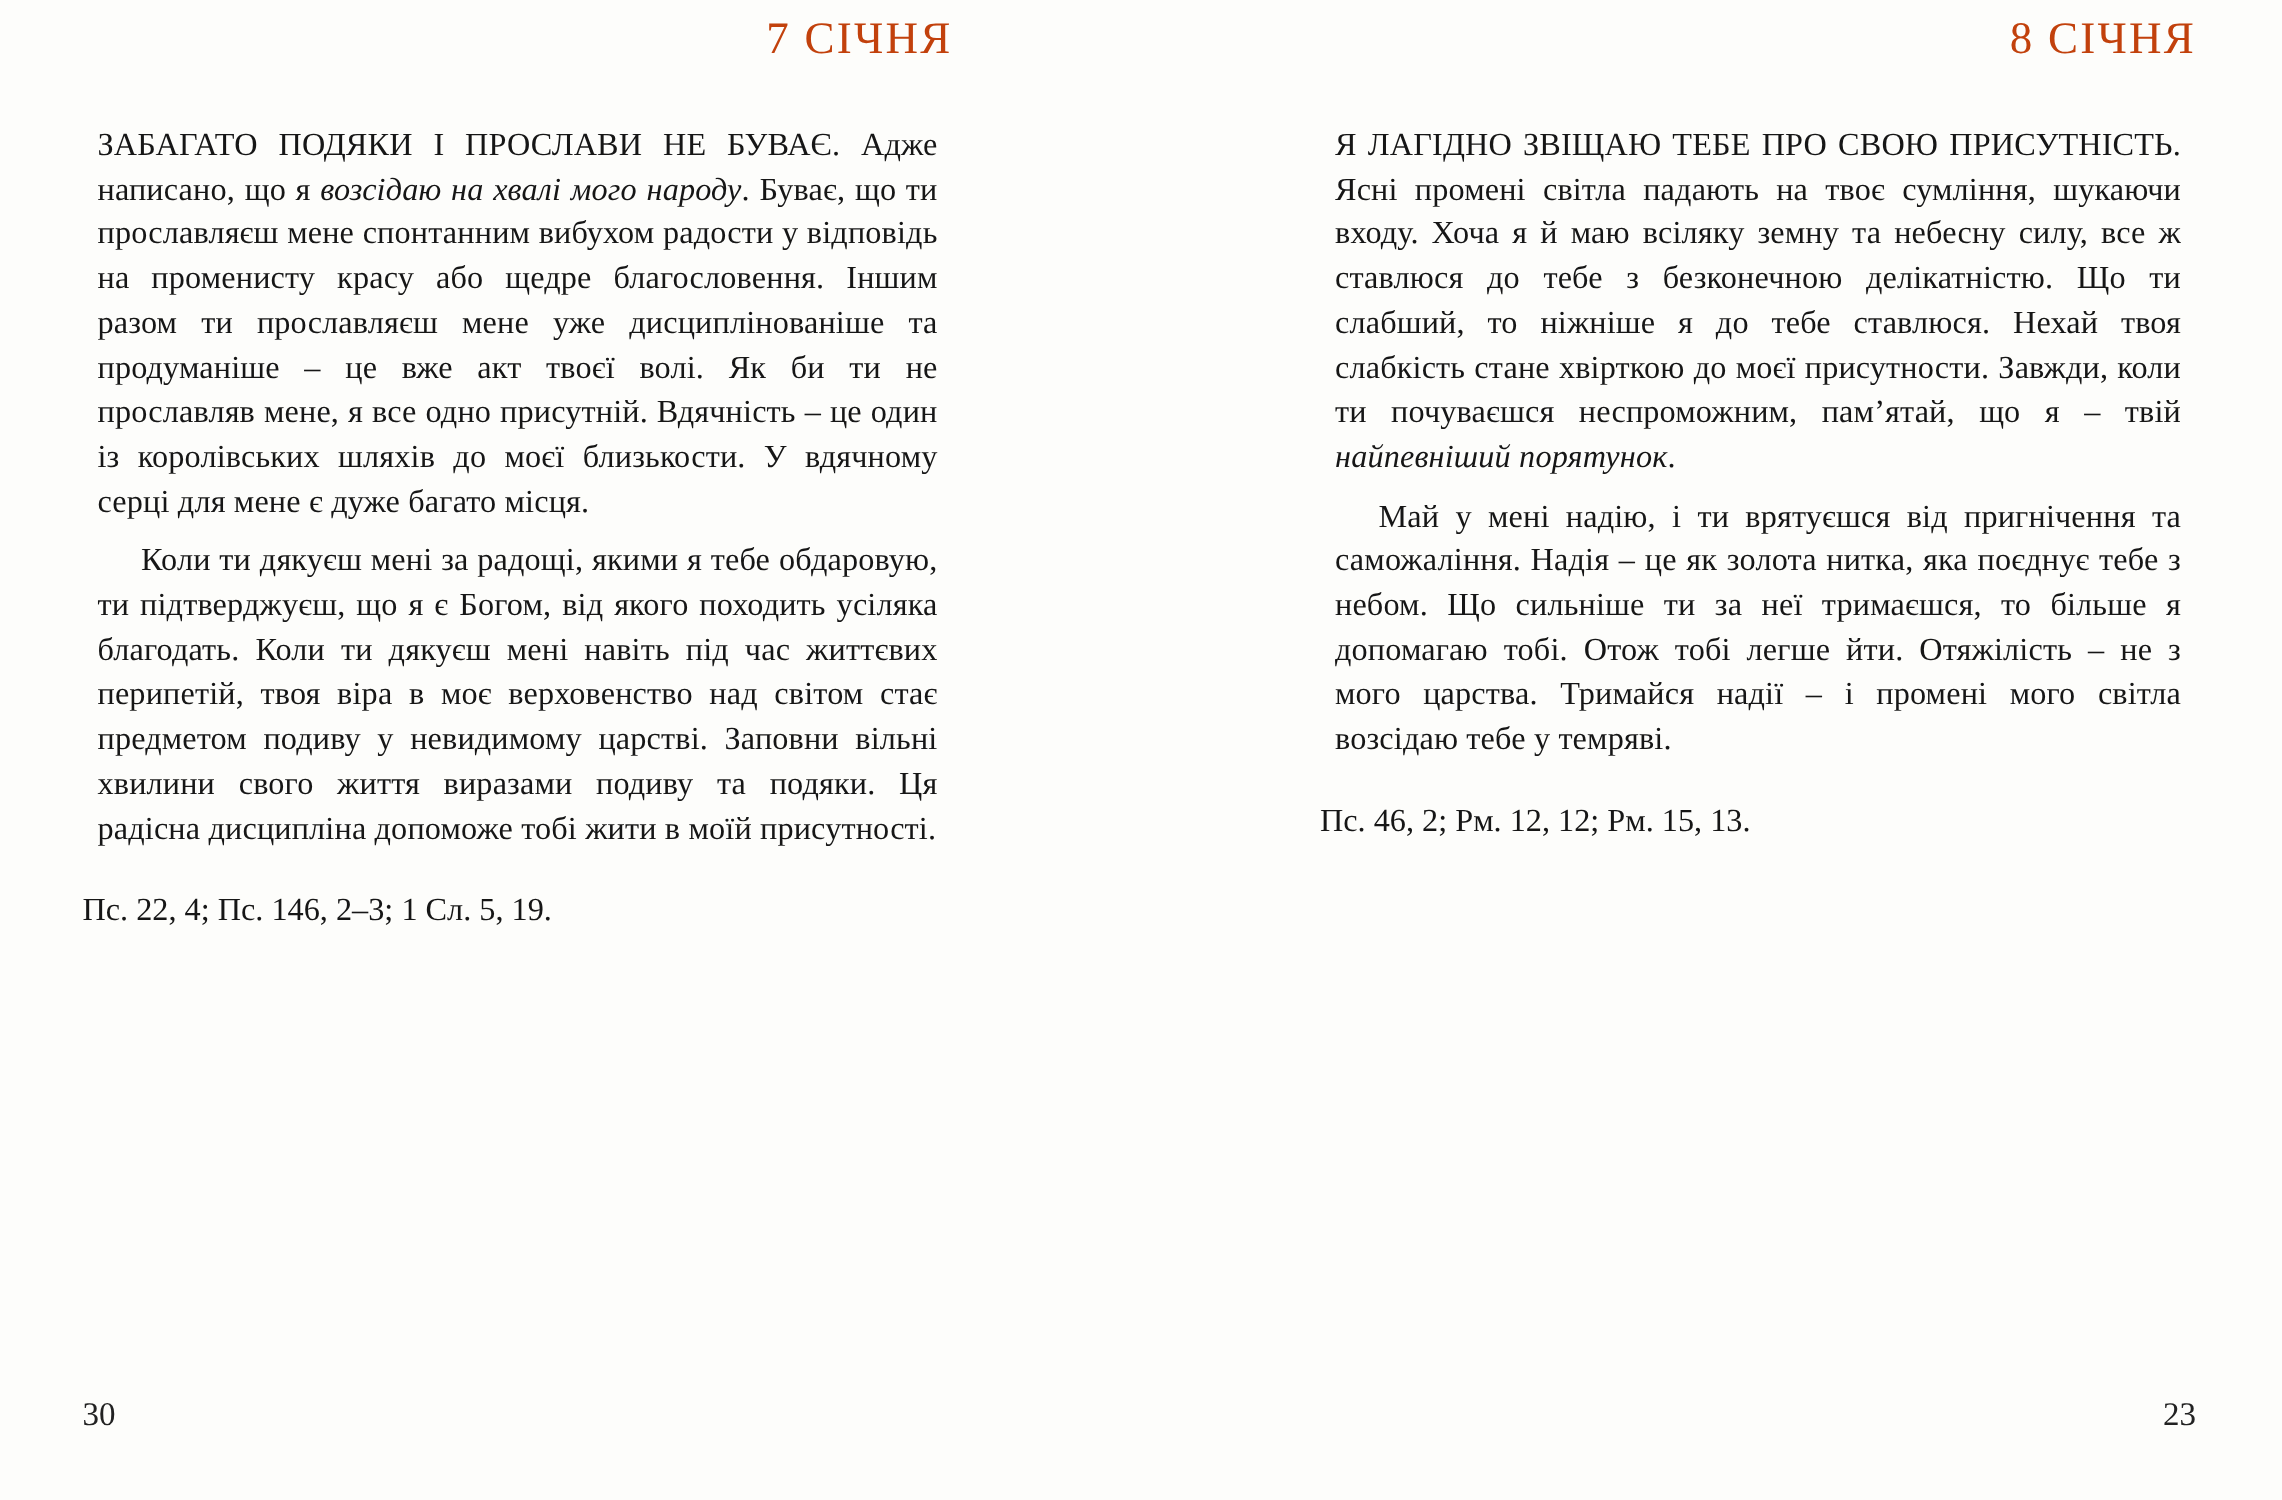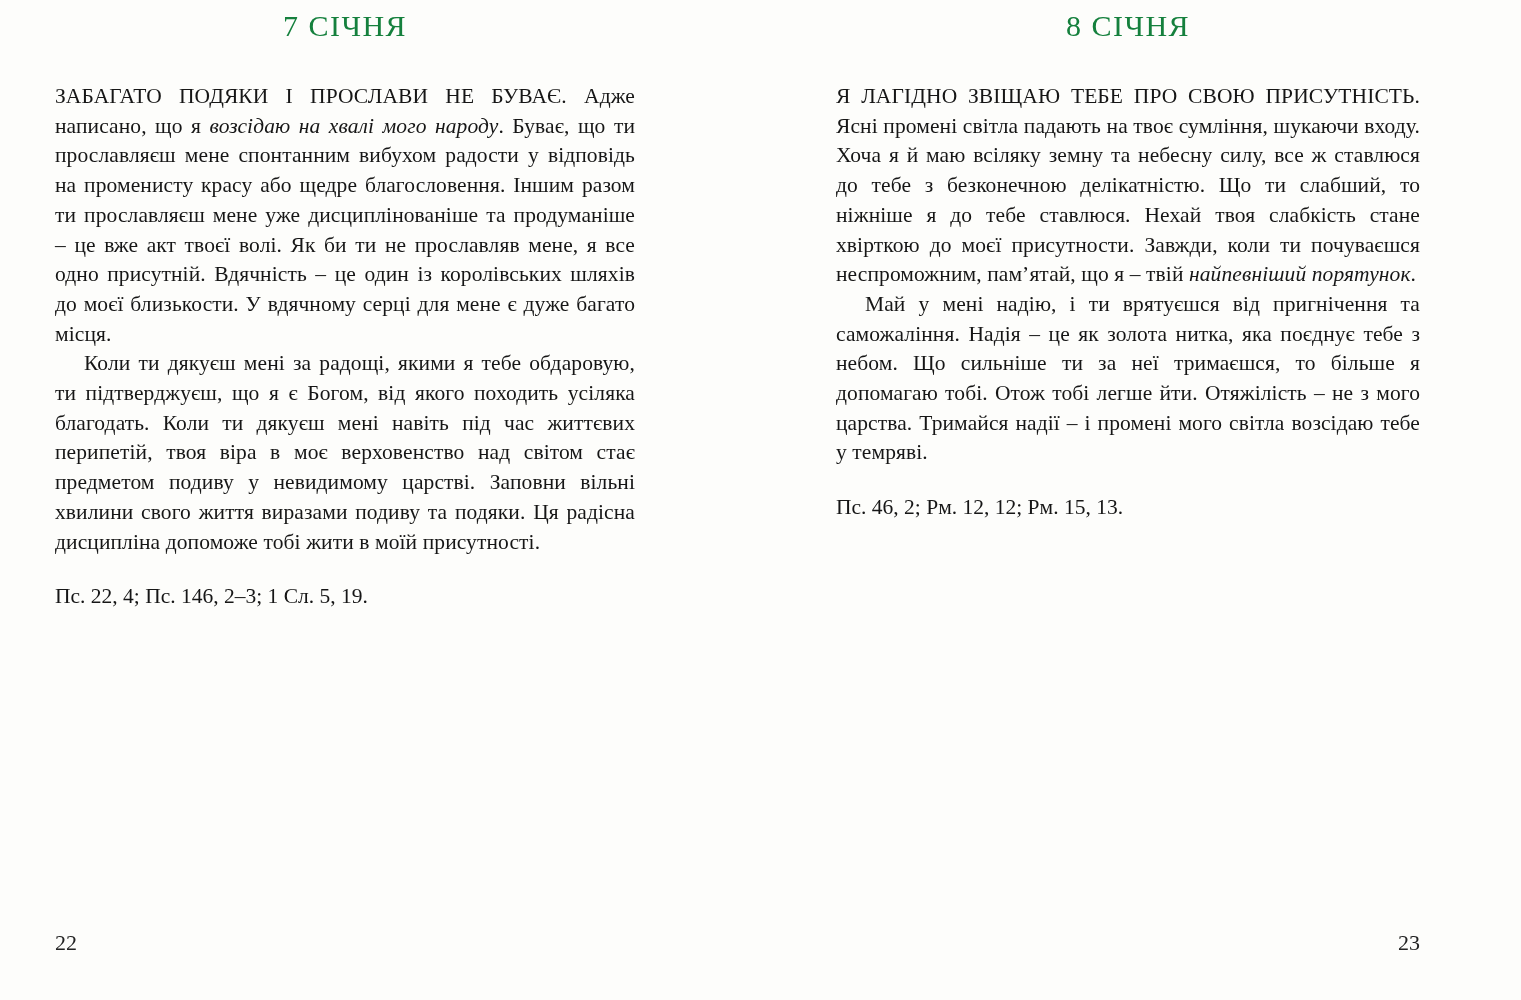--- a/index.html
+++ b/index.html
@@ -14,36 +14,36 @@
     color: #161616;
     font-family: "Liberation Serif", "DejaVu Serif", serif;
     -webkit-font-smoothing: antialiased;
   }
   .page {
     position: absolute;
     top: 0;
     height: 1000px;
   }
   .page-left  { left: 55px;  width: 580px; }
-  .page-right { left: 836px; width: 584px; font-family: Liberation Serif, serif; }
+  .page-right { left: 880px; width: 584px; font-family: Liberation Serif, serif; }
 
   .page-header {
     margin-top: 9px;
-    text-align: center;
+    text-align: right;
     font-size: 30px;
     line-height: 34px;
     letter-spacing: 1.5px;
-    color: #15803d;
+    color: #c2410c;
     white-space: nowrap;
   }
 
   .body-copy { margin-top: 39px; }
 
   .para {
-    margin: 0;
+    margin: 10px;
     font-size: 21.5px;
     line-height: 29.7px;
     text-align: justify;
     letter-spacing: 0.1px;
     hyphens: auto;
   }
   .para.indent { text-indent: 29px; }
   .ital { font-style: italic; }
 
   .reference {
@@ -72,21 +72,21 @@
     <header class="page-header"><span>7 СІЧНЯ</span></header>
 
     <div class="body-copy">
       <p class="para"><span class="caps">ЗАБАГАТО ПОДЯКИ І ПРОСЛАВИ НЕ БУВАЄ.</span><span> Адже написано, що я </span><span class="ital">возсідаю на хвалі мого народу</span><span>. Буває, що ти прославляєш мене спонтанним вибухом радости у відповідь на променисту красу або щедре благословення. Іншим разом ти прославляєш мене уже дисциплінованіше та продуманіше – це вже акт твоєї волі. Як би ти не прославляв мене, я все одно присутній. Вдячність – це один із королівських шляхів до моєї близькости. У вдячному серці для мене є дуже багато місця.</span></p>
 
       <p class="para indent">Коли ти дякуєш мені за радощі, якими я тебе обдаровую, ти підтверджуєш, що я є Богом, від якого походить усіляка благодать. Коли ти дякуєш мені навіть під час життєвих перипетій, твоя віра в моє верховенство над світом стає предметом подиву у невидимому царстві. Заповни вільні хвилини свого життя виразами подиву та подяки. Ця радісна дисципліна допоможе тобі жити в моїй присутності.</p>
 
       <p class="reference">Пс. 22, 4; Пс. 146, 2–3; 1 Сл. 5, 19.</p>
     </div>
 
-    <div class="page-number pn-left">22</div>
+    <div class="page-number pn-left">30</div>
   </section>
 
   <section class="page page-right">
     <header class="page-header"><span>8 СІЧНЯ</span></header>
 
     <div class="body-copy">
       <p class="para"><span class="caps">Я ЛАГІДНО ЗВІЩАЮ ТЕБЕ ПРО СВОЮ ПРИСУТНІСТЬ.</span><span> Ясні промені світла падають на твоє сумління, шукаючи входу. Хоча я й маю всіляку земну та небесну силу, все ж ставлюся до тебе з безконечною делікатністю. Що ти слабший, то ніжніше я до тебе ставлюся. Нехай твоя слабкість стане хвірткою до моєї присутности. Завжди, коли ти почуваєшся неспроможним, пам’ятай, що я – твій </span><span class="ital">найпевніший порятунок</span><span>.</span></p>
 
       <p class="para indent">Май у мені надію, і ти врятуєшся від пригнічення та саможаління. Надія – це як золота нитка, яка поєднує тебе з небом. Що сильніше ти за неї тримаєшся, то більше я допомагаю тобі. Отож тобі легше йти. Отяжілість – не з мого царства. Тримайся надії – і промені мого світла возсідаю тебе у темряві.</p>
 

